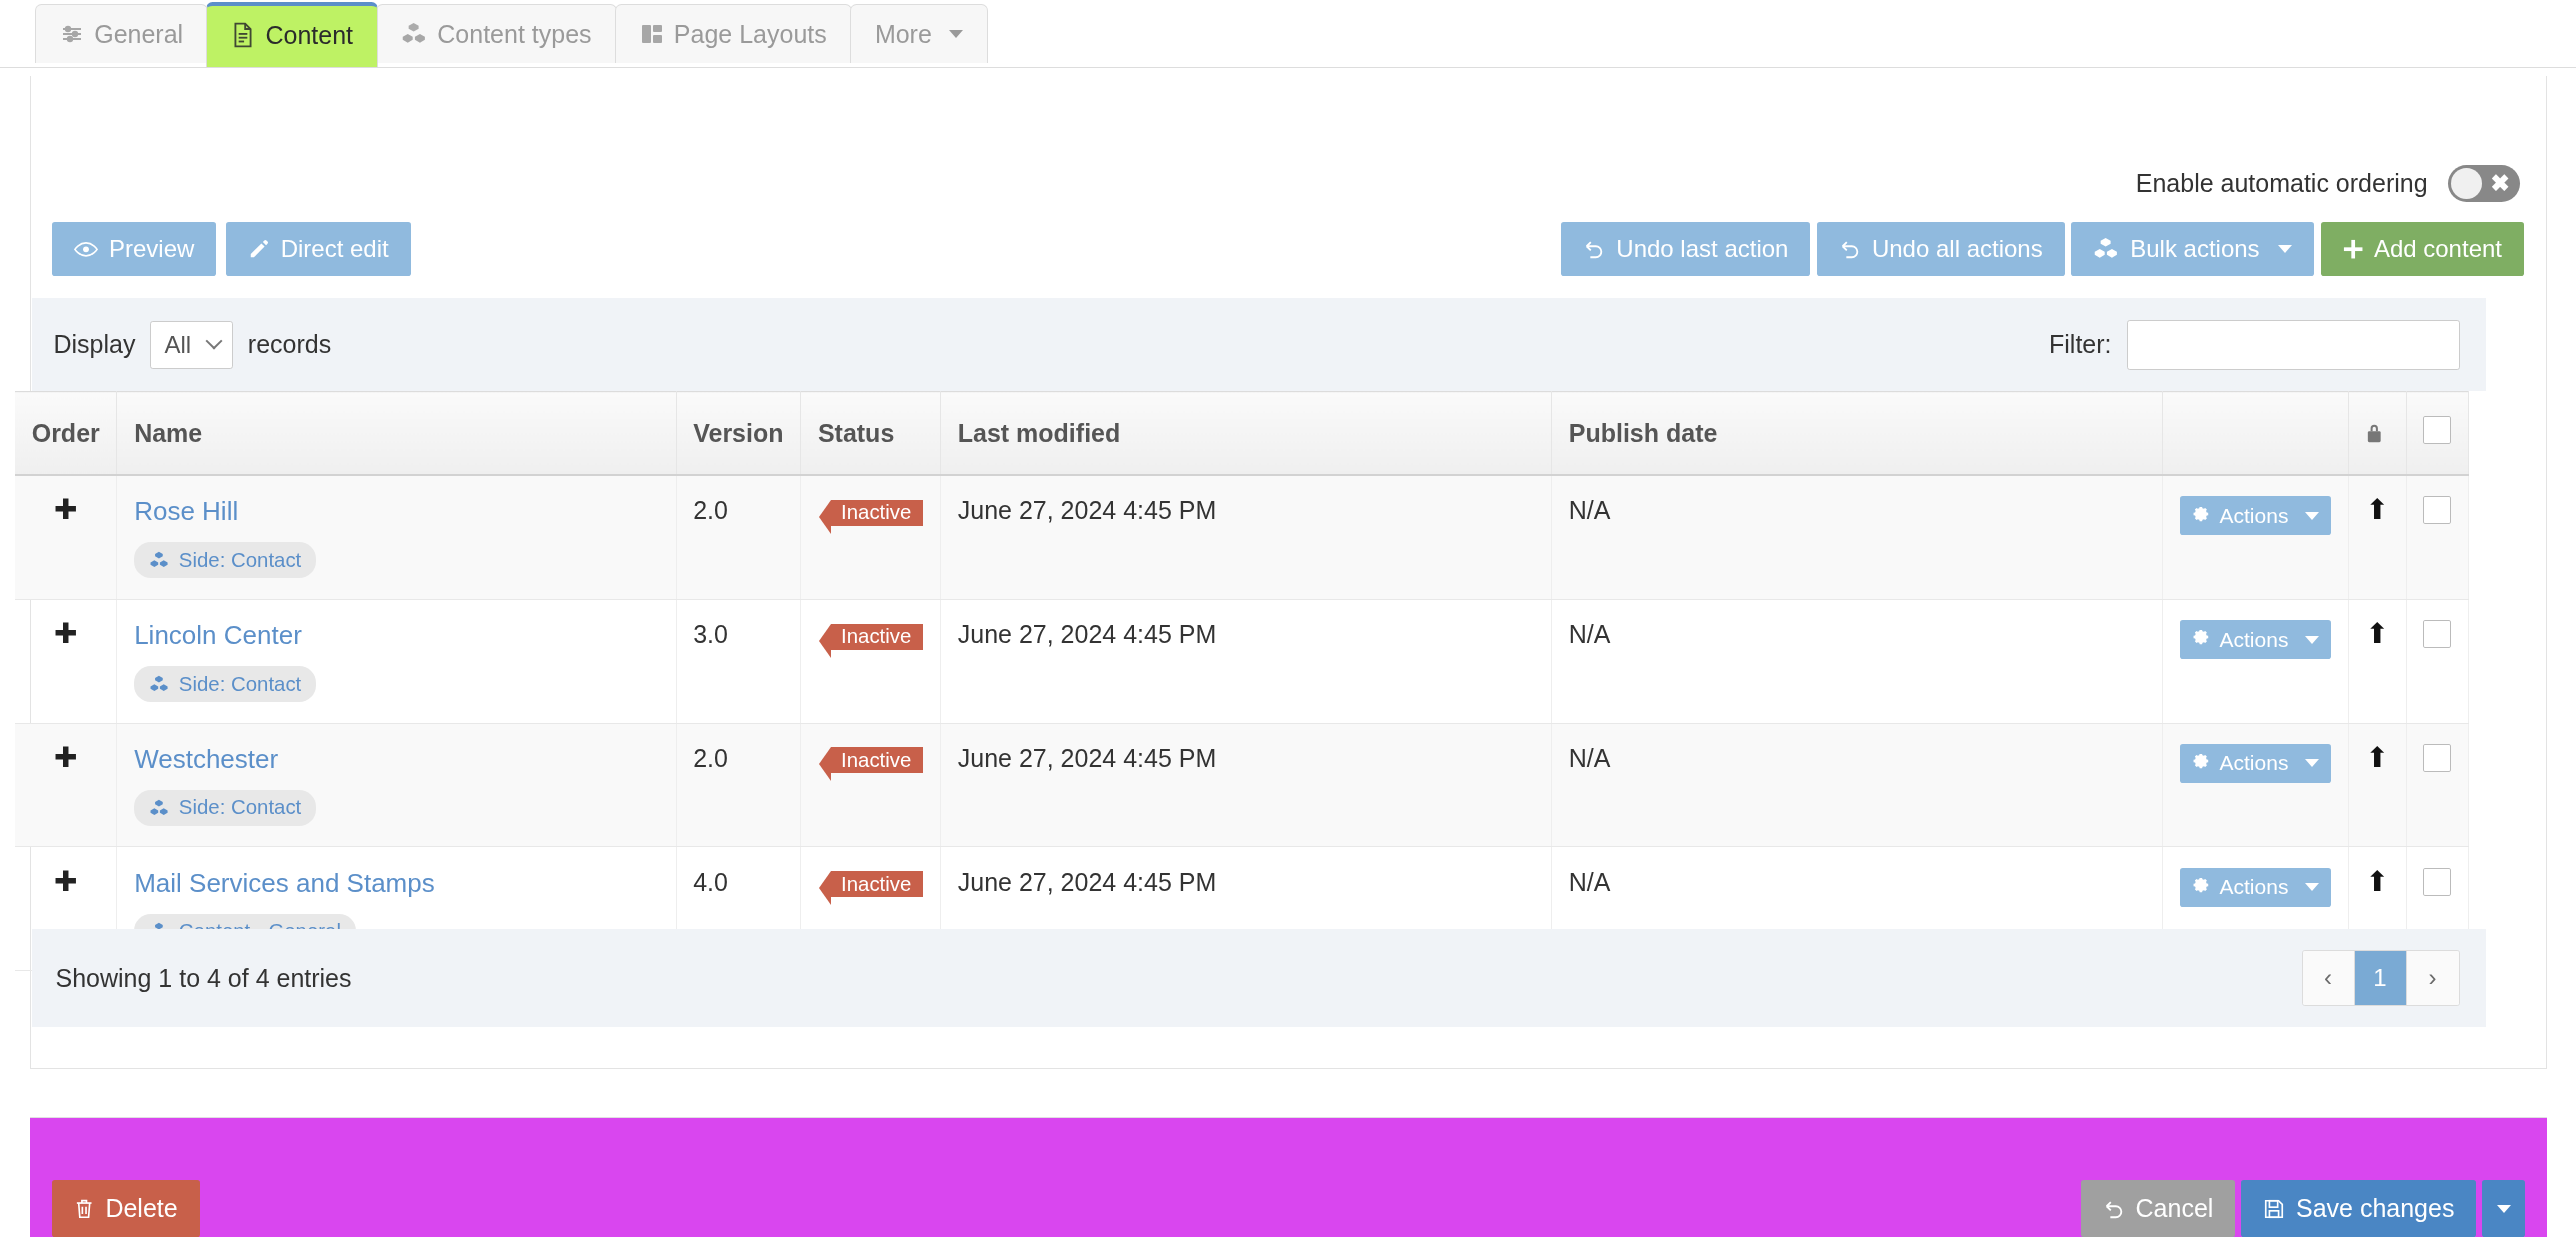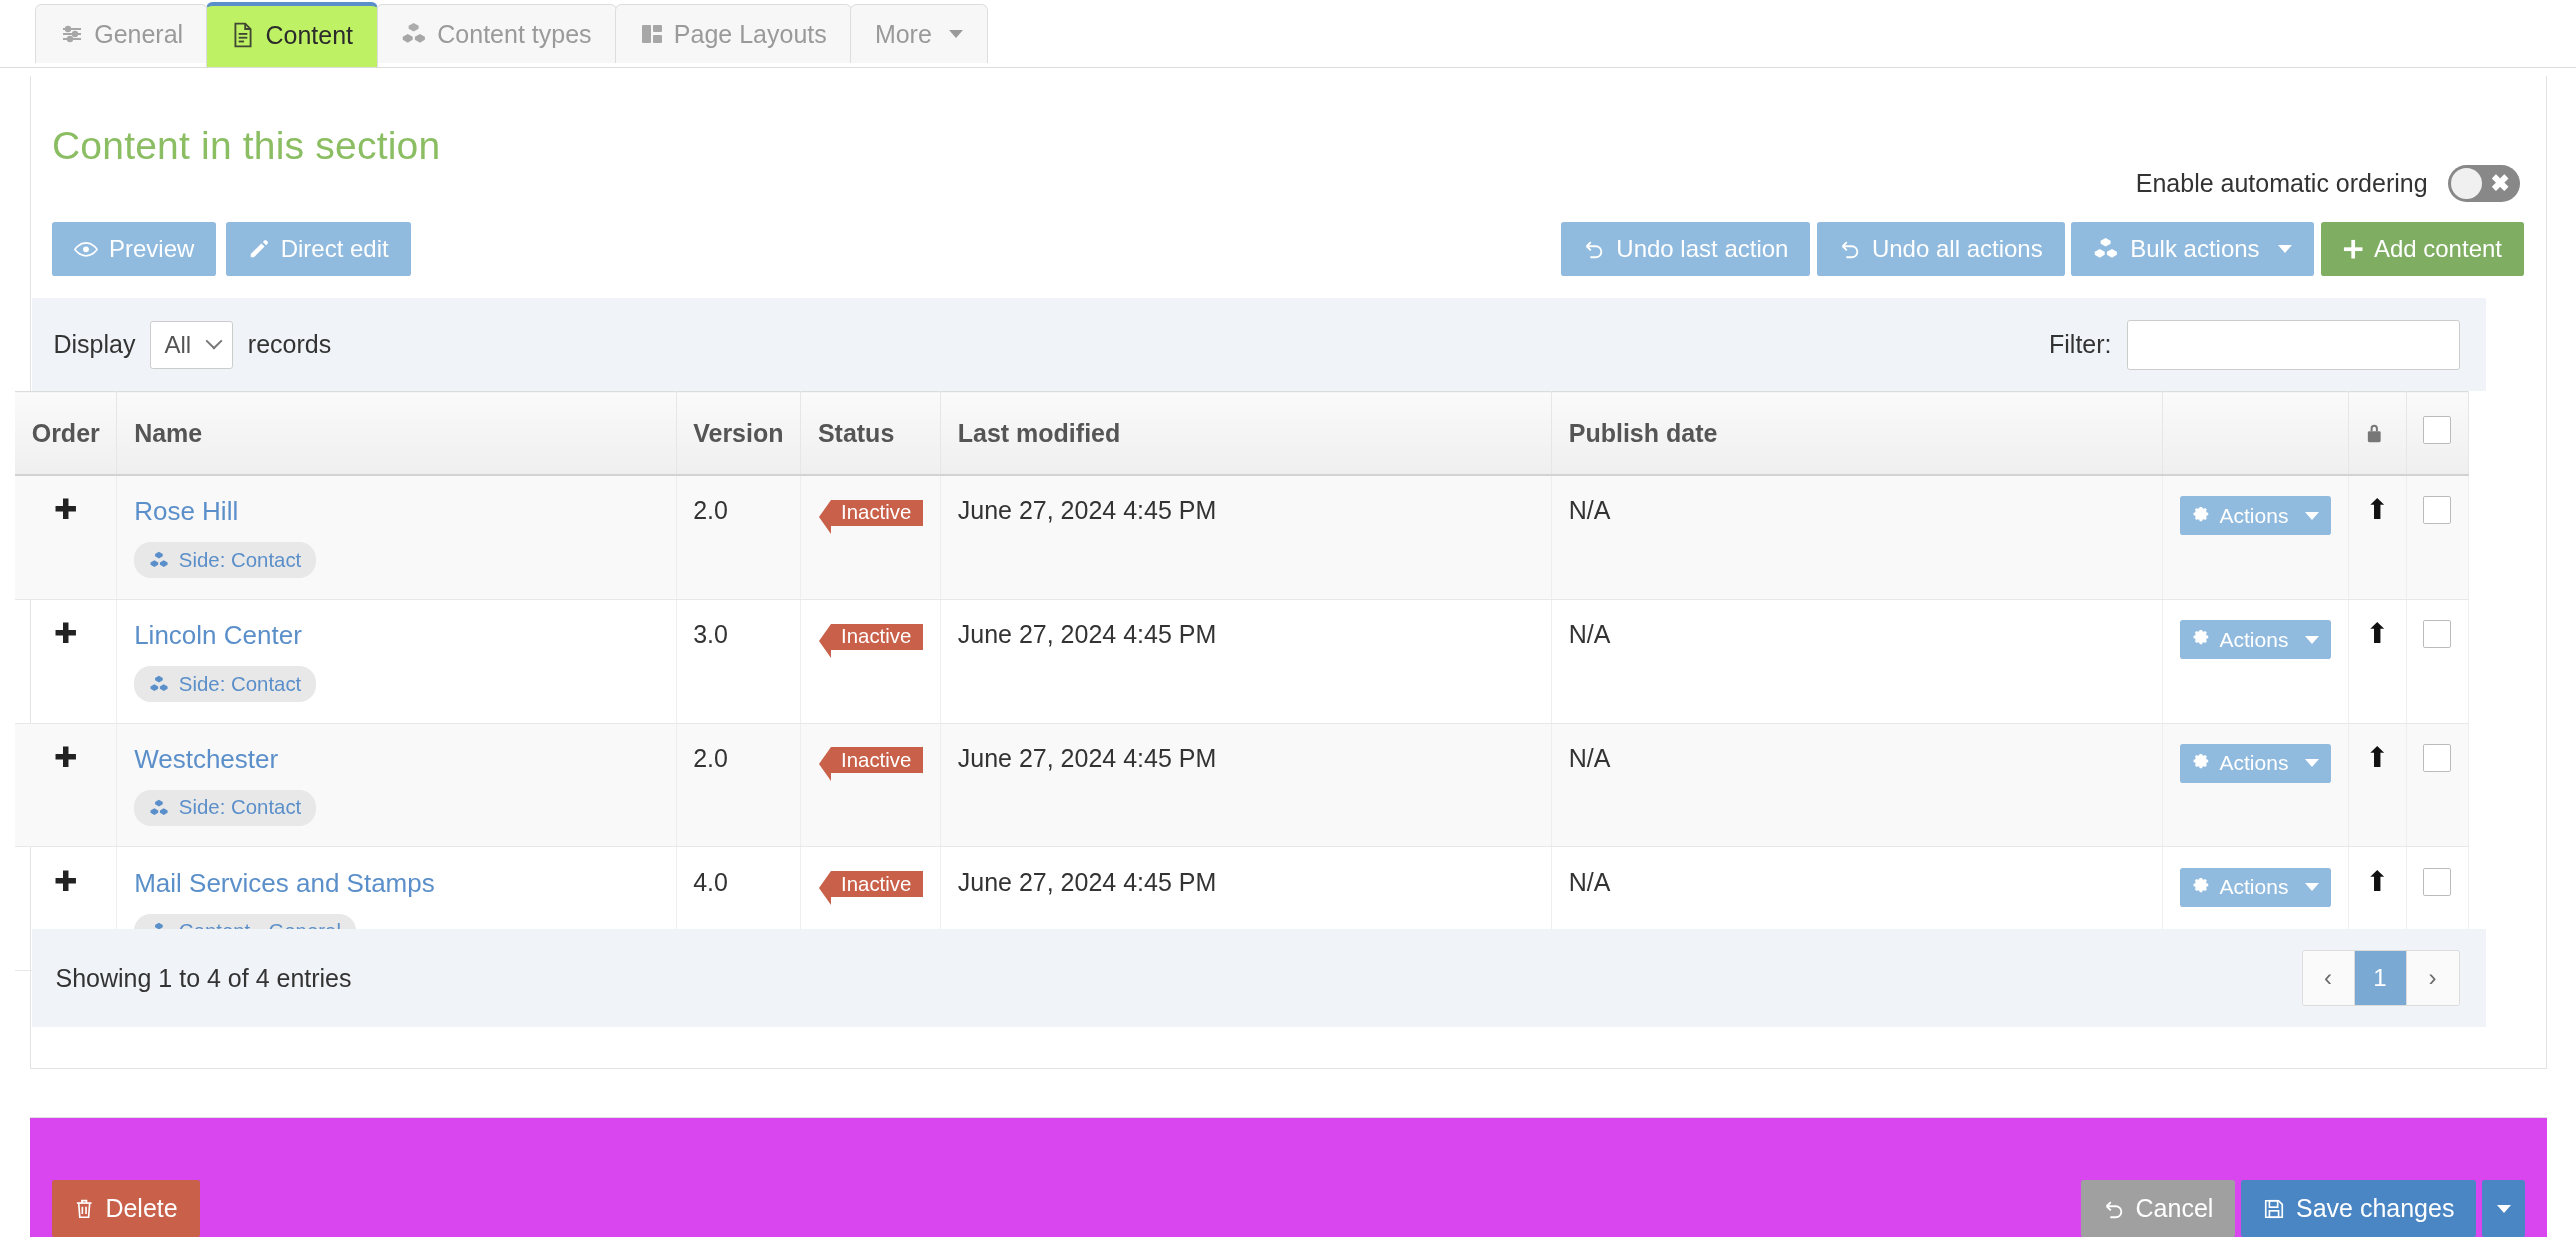--- a/index.html
+++ b/index.html
@@ -223,21 +223,20 @@
     </div>
 
     <div class="tab plain">
       <span>More</span>
       <span class="caret"></span>
     </div>
   </div>
 
   <div class="card"></div>
 
-  <h1 class="page-title">Content in this section</h1>
 
   <div class="toggle-row">
     <span class="toggle-label">Enable automatic ordering</span>
     <div class="switch">
       <span class="knob"></span>
       <span class="x">✖</span>
     </div>
   </div>
 
   <div class="btnrow-left">

